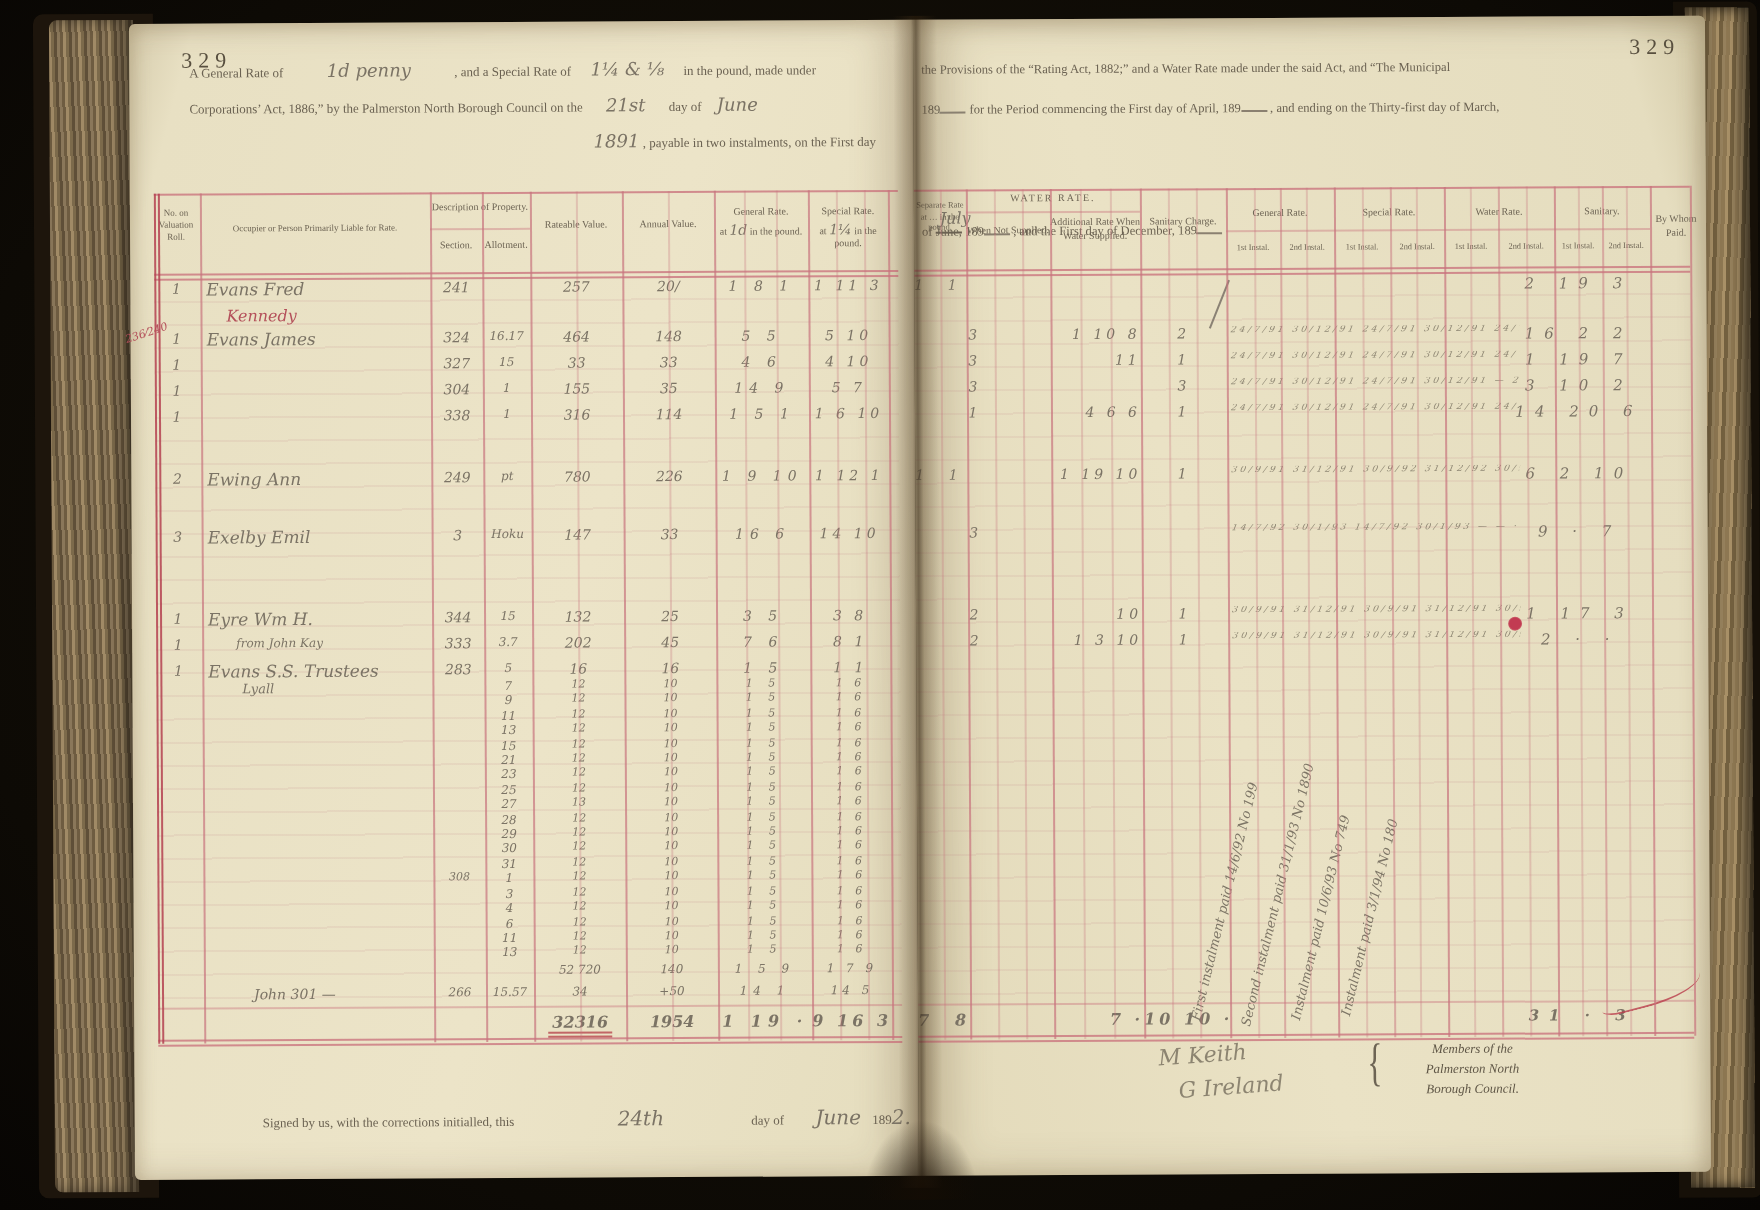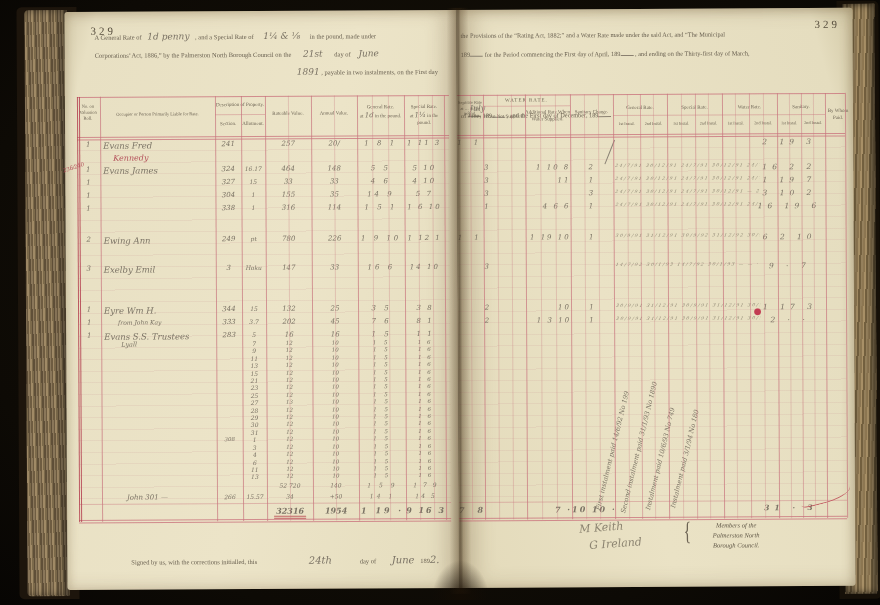--- a/index.html
+++ b/index.html
@@ -94,21 +94,21 @@
  <div class="book">
   <div class="cover-l"></div>
   <div class="cover-r"></div>
   <div class="edge-l"></div>
   <div class="edge-r"></div>
 
   <div class="page page-l">
     <div class="pgnum" style="left:26px;top:13px;">329</div>
     <div class="hdr-line" style="left:30px;top:20px;">
       <span class="print">A General Rate of</span>
-      <span class="hw" style="margin:0 4px;">1d penny</span>
+      <span class="hw" style="margin:0 20px;">1d penny</span>
       <span class="print">, and a Special Rate of</span>
       <span class="hw" style="margin:0 8px;">1¼ &amp; ⅛</span>
       <span class="print">in the pound, made under</span>
     </div>
     <div class="hdr-line" style="left:30px;top:38px;">
       <span class="print">Corporations’ Act, 1886,” by the Palmerston North Borough Council on the</span>
       <span class="hw" style="margin:0 10px;">21st</span>
       <span class="print">day of</span>
       <span class="hw" style="margin-left:6px;">June</span>
     </div>
@@ -508,21 +508,21 @@
 
     <div class="trow">
       <span class="c rv hw"><span class="tot-rv">32316</span></span>
       <span class="c av hw">1954</span>
       <span class="c gen hw">1 19 ·</span>
       <span class="c spe hw">9 16 3</span>
     </div>
 
     <div class="foot" style="left:64px;top:544px;">
       <span class="print">Signed by us, with the corrections initialled, this</span>
-      <span class="hw" style="margin:0 26px 0 50px;">24th</span>
+      <span class="hw" style="margin:0 42px 0 50px;">24th</span>
       <span class="print">day of</span>
       <span class="hw" style="margin:0 4px 0 14px;">June</span>
       <span class="print">189</span><span class="hw">2.</span>
     </div>
   <div class="vline red" style="left: 12px;"></div>
         <div class="vline red" style="left: 14px;"></div>
         <div class="vline" style="left: 35px;"></div>
         <div class="vline" style="left: 150px;"></div>
         <div class="vline" style="left: 176px;"></div>
         <div class="vline" style="left: 200px;"></div>
@@ -632,21 +632,21 @@
           <span class="c pay hw">24/7/91 30/12/91 24/7/91 30/12/91 — 24/7/91 30/12/92</span>
           <span class="c tot hw">3 10 2</span>
         </div>
 
         <div class="rrow">
           <span class="c sep hw"></span>
           <span class="c wat hw">1</span>
           <span class="c adw hw">4 6 6</span>
           <span class="c san hw">1</span>
           <span class="c pay hw">24/7/91 30/12/91 24/7/91 30/12/91 24/7/91 30/12/91 24/7/92</span>
-          <span class="c tot hw">16 19 6</span>
+          <span class="c tot hw">14 20 6</span>
         </div>
 
         <div class="rrow g18">
           <span class="c sep hw">1 1</span>
           <span class="c wat hw"></span>
           <span class="c adw hw">1 19 10</span>
           <span class="c san hw">1</span>
           <span class="c pay hw">30/9/91 31/12/91 30/9/92 31/12/92 30/9/91 31/12/91 31/1/93</span>
           <span class="c tot hw">6 2 10</span>
         </div>

